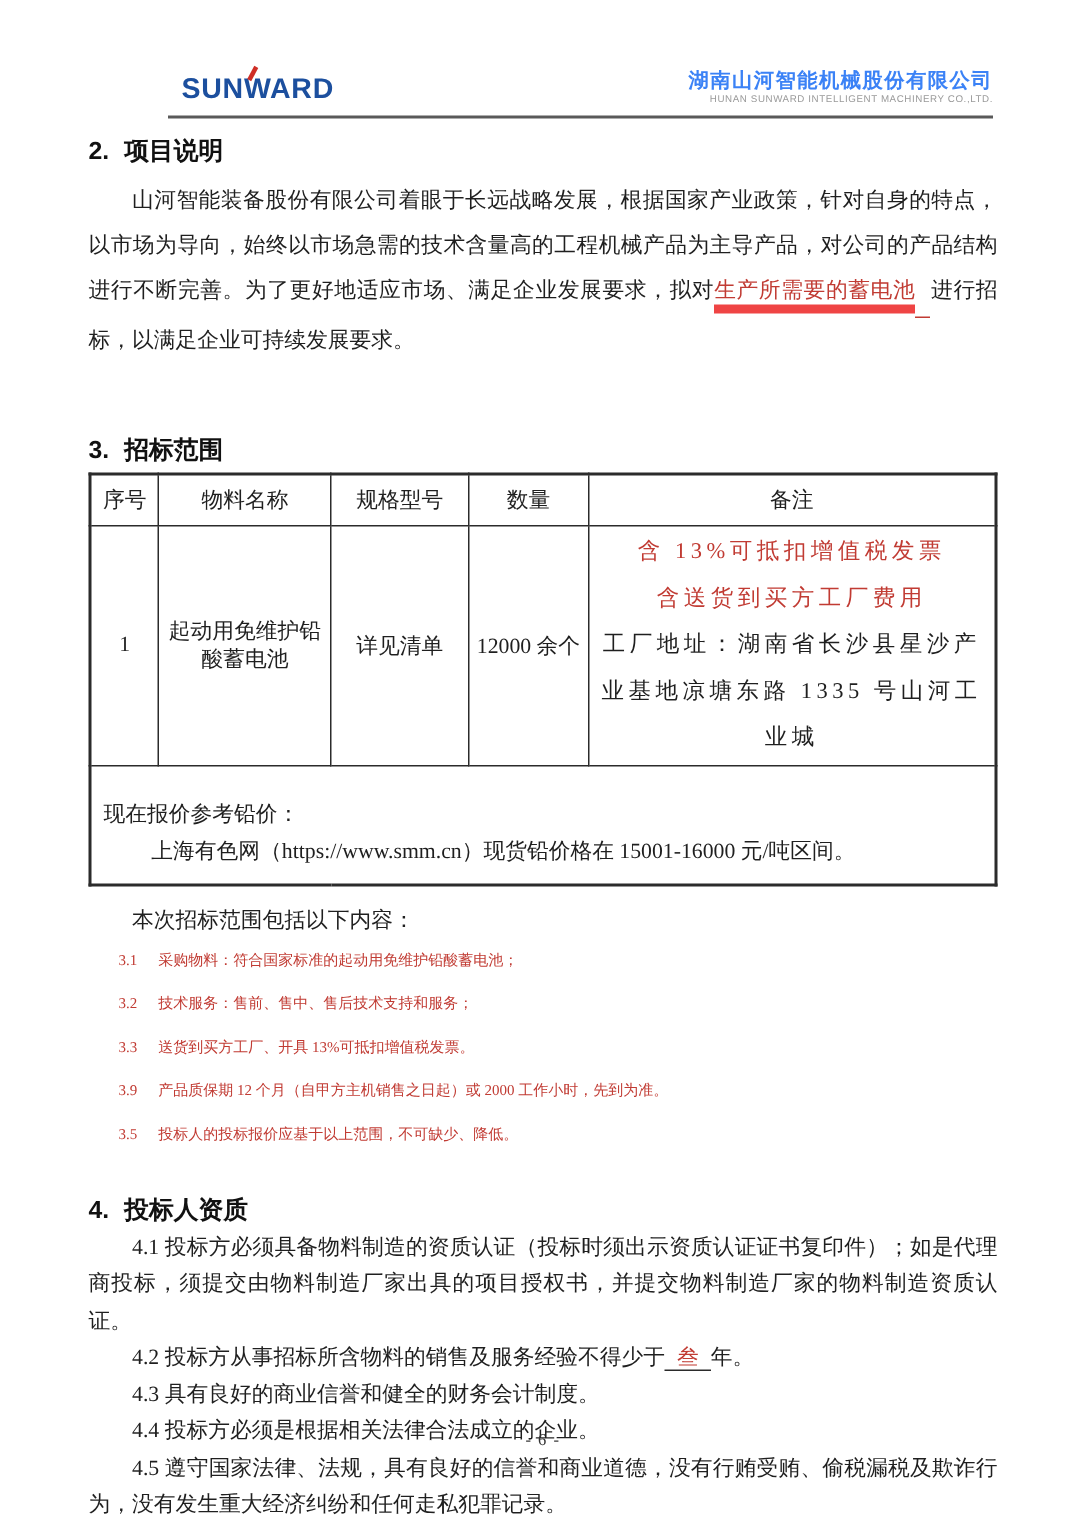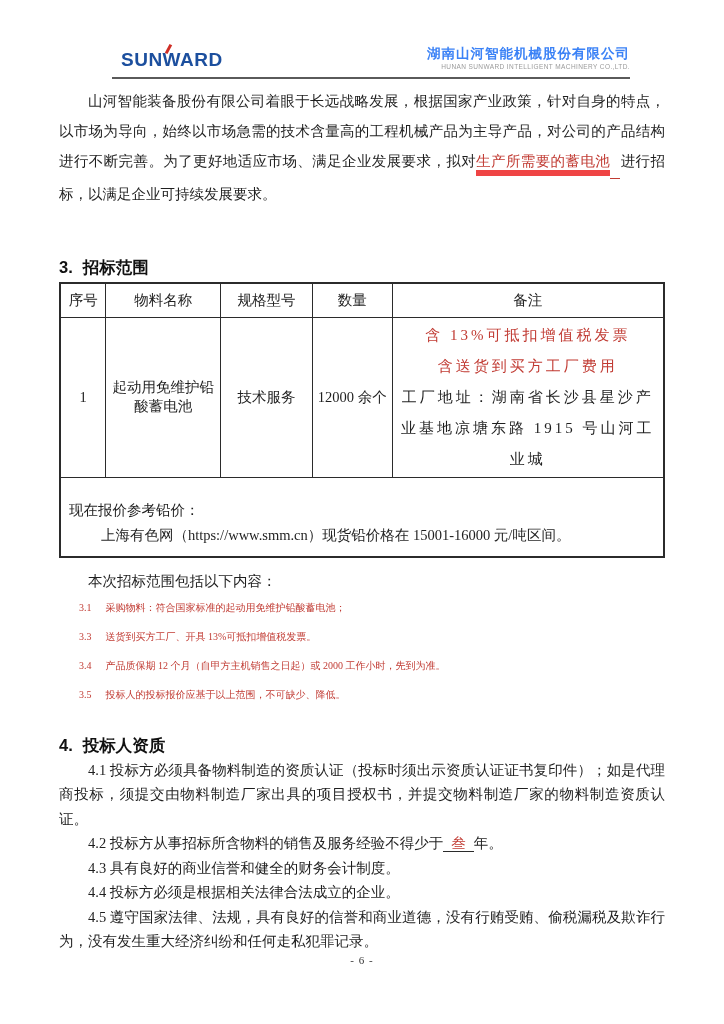--- a/index.html
+++ b/index.html
@@ -8,21 +8,21 @@
     width: 724px; height: 1024px;
     font-family: "Liberation Serif", "DejaVu Serif", serif;
     color: #1f1f1f;
     position: relative;
     overflow: hidden;
   }
   .page { width: 724px; height: 1024px; background: #fff; position: relative; }
   .content { padding: 0 59px; }
 
   
-  .header { padding: 46px 94px 0 59px; }
+  .header { padding: 46px 62px 0 59px; }
   .header-row { display: flex; justify-content: space-between; align-items: flex-end; }
   .logo { position: relative; margin-left: 62px; }
   .logo-text {
     font-family: "Liberation Sans", sans-serif;
     font-weight: bold; font-style: normal;
     font-size: 19px; letter-spacing: 0.5px;
     color: #1c4f9e;
   }
   .logo-accent {
     position: absolute; left: 46px; top: -5px;
@@ -134,20 +134,23 @@
       <div class="company">
         <div class="company-cn">湖南山河智能机械股份有限公司</div>
         <div class="company-en">HUNAN SUNWARD INTELLIGENT MACHINERY CO.,LTD.</div>
       </div>
     </div>
     <div class="header-rule"></div>
   </div>
 
   <div class="content">
 
+    <div class="sec-heading" id="h2">
+      <span class="num">2.</span><span>项目说明</span>
+    </div>
     <p class="para"><span>山河智能装备股份有限公司着眼于长远战略发展，根据国家产业政策，针对自身的特点，以市场为导向，始终以市场急需的技术含量高的工程机械产品为主导产品，对公司的产品结构进行不断完善。为了更好地适应市场、满足企业发展要求，拟对</span><span class="red-underline">生产所需要的蓄电池</span><span class="red-gap"></span><span>进行招标，以满足企业可持续发展要求。</span></p>
 
     <div class="sec-heading" id="h3">
       <span class="num">3.</span><span>招标范围</span>
     </div>
 
     <table class="bid">
       <colgroup>
         <col style="width:7.6%">
           <col style="width:19%">
@@ -159,42 +162,43 @@
           <tr>
         <th>序号</th>
         <th>物料名称</th>
         <th>规格型号</th>
         <th>数量</th>
         <th>备注</th>
       </tr>
       <tr class="main-row">
         <td class="c">1</td>
         <td class="c">起动用免维护铅酸蓄电池</td>
-        <td class="c">技术服务</td>
+        <td class="c">详见清单</td>
         <td class="c">12000 余个</td>
         <td class="remark-cell">
           <div class="red">含 13%可抵扣增值税发票</div>
           <div class="red">含送货到买方工厂费用</div>
-          <div>工厂地址：湖南省长沙县星沙产业基地凉塘东路 1915 号山河工业城</div>
+          <div>工厂地址：湖南省长沙县星沙产业基地凉塘东路 1335 号山河工业城</div>
         </td>
       </tr>
       <tr>
         <td class="note-cell" colspan="5">
           <div>现在报价参考铅价：</div>
           <div class="note-l2">上海有色网（https://www.smm.cn）现货铅价格在 15001-16000 元/吨区间。</div>
         </td>
       </tr>
     </tbody>
       </table>
 
     <p class="intro">本次招标范围包括以下内容：</p>
 
     <p class="ritem"><span class="inum">3.1</span><span>采购物料：符合国家标准的起动用免维护铅酸蓄电池；</span></p>
+    <p class="ritem"><span class="inum">3.2</span><span>技术服务：售前、售中、售后技术支持和服务；</span></p>
     <p class="ritem"><span class="inum">3.3</span><span>送货到买方工厂、开具 13%可抵扣增值税发票。</span></p>
-    <p class="ritem"><span class="inum">3.4</span><span>产品质保期 12 个月（自甲方主机销售之日起）或 2000 工作小时，先到为准。</span></p>
+    <p class="ritem"><span class="inum">3.9</span><span>产品质保期 12 个月（自甲方主机销售之日起）或 2000 工作小时，先到为准。</span></p>
     <p class="ritem"><span class="inum">3.5</span><span>投标人的投标报价应基于以上范围，不可缺少、降低。</span></p>
 
     <div class="sec-heading" id="h4">
       <span class="num">4.</span><span>投标人资质</span>
     </div>
 
     <p class="q q41">4.1 投标方必须具备物料制造的资质认证（投标时须出示资质认证证书复印件）；如是代理商投标，须提交由物料制造厂家出具的项目授权书，并提交物料制造厂家的物料制造资质认证。</p>
     <p class="q"><span>4.2 投标方从事招标所含物料的销售及服务经验不得少于</span><span class="blank-underline">叁</span><span>年。</span></p>
     <p class="q">4.3 具有良好的商业信誉和健全的财务会计制度。</p>
     <p class="q">4.4 投标方必须是根据相关法律合法成立的企业。</p>

